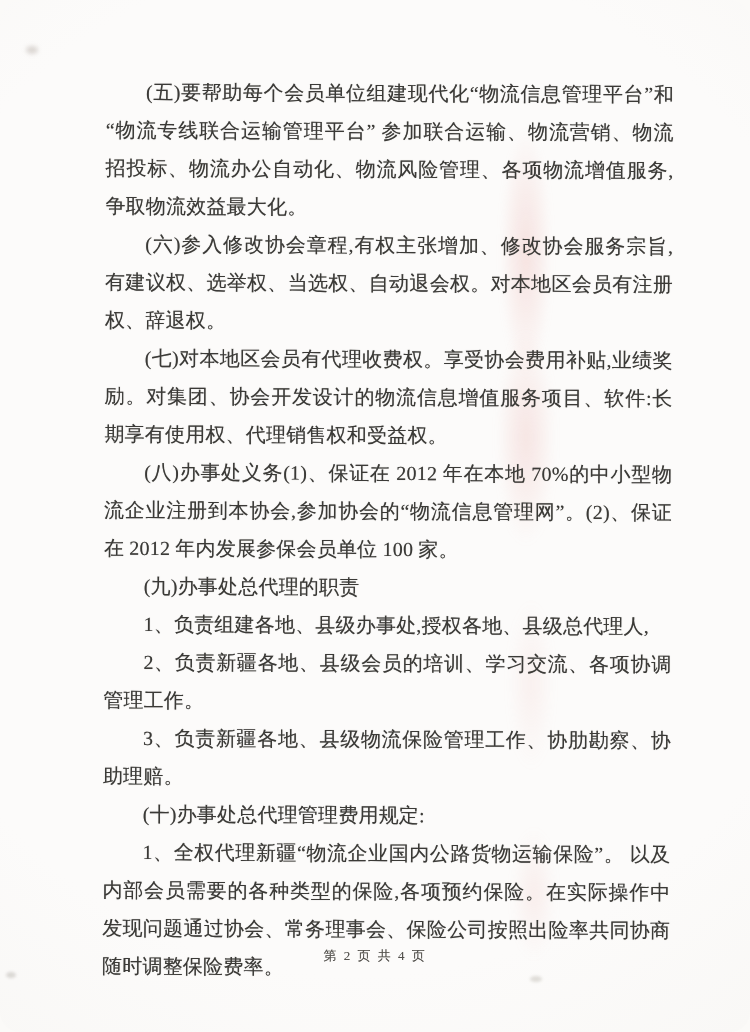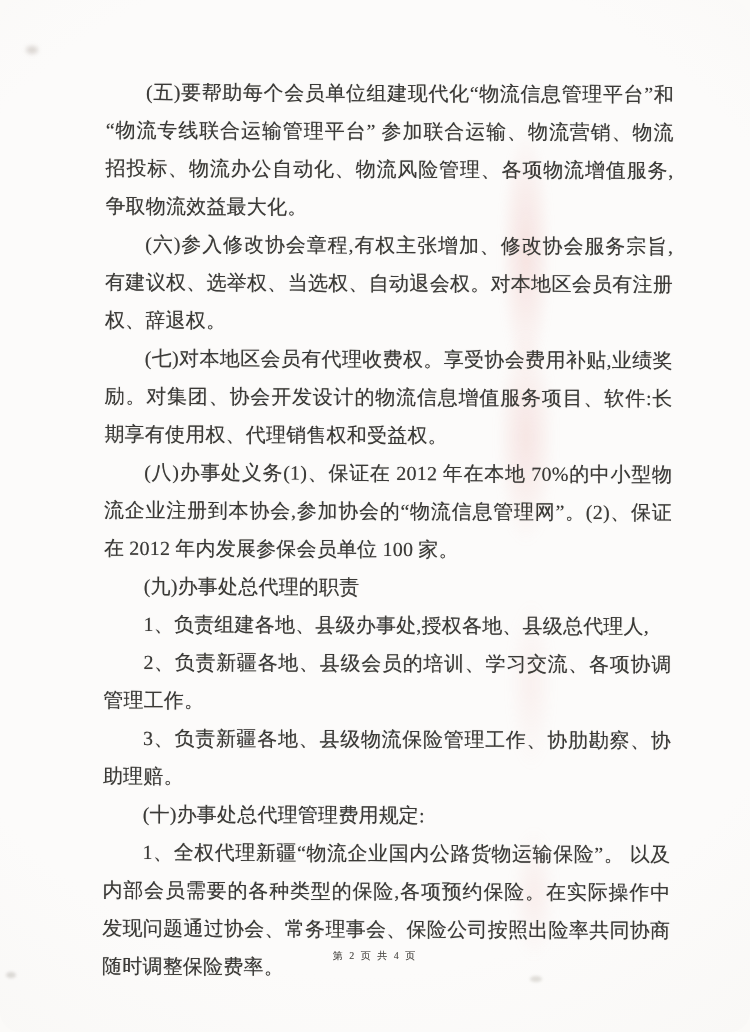--- a/index.html
+++ b/index.html
@@ -34,21 +34,21 @@
     letter-spacing: 0.2px;
     text-shadow: 0 0 0.7px rgba(59, 58, 55, 0.55);
     word-break: break-all;
   }
   .page-footer {
     position: absolute;
     left: 0;
     right: 0;
     top: 946px;
     text-align: center;
-    font-size: 10px;
+    font-size: 13px;
     line-height: 20px;
     letter-spacing: 2px;
     color: #53514d;
     text-shadow: 0 0 0.5px rgba(83, 81, 77, 0.5);
   }
   .artifact {
     position: absolute;
     pointer-events: none;
     border-radius: 50%;
   }

